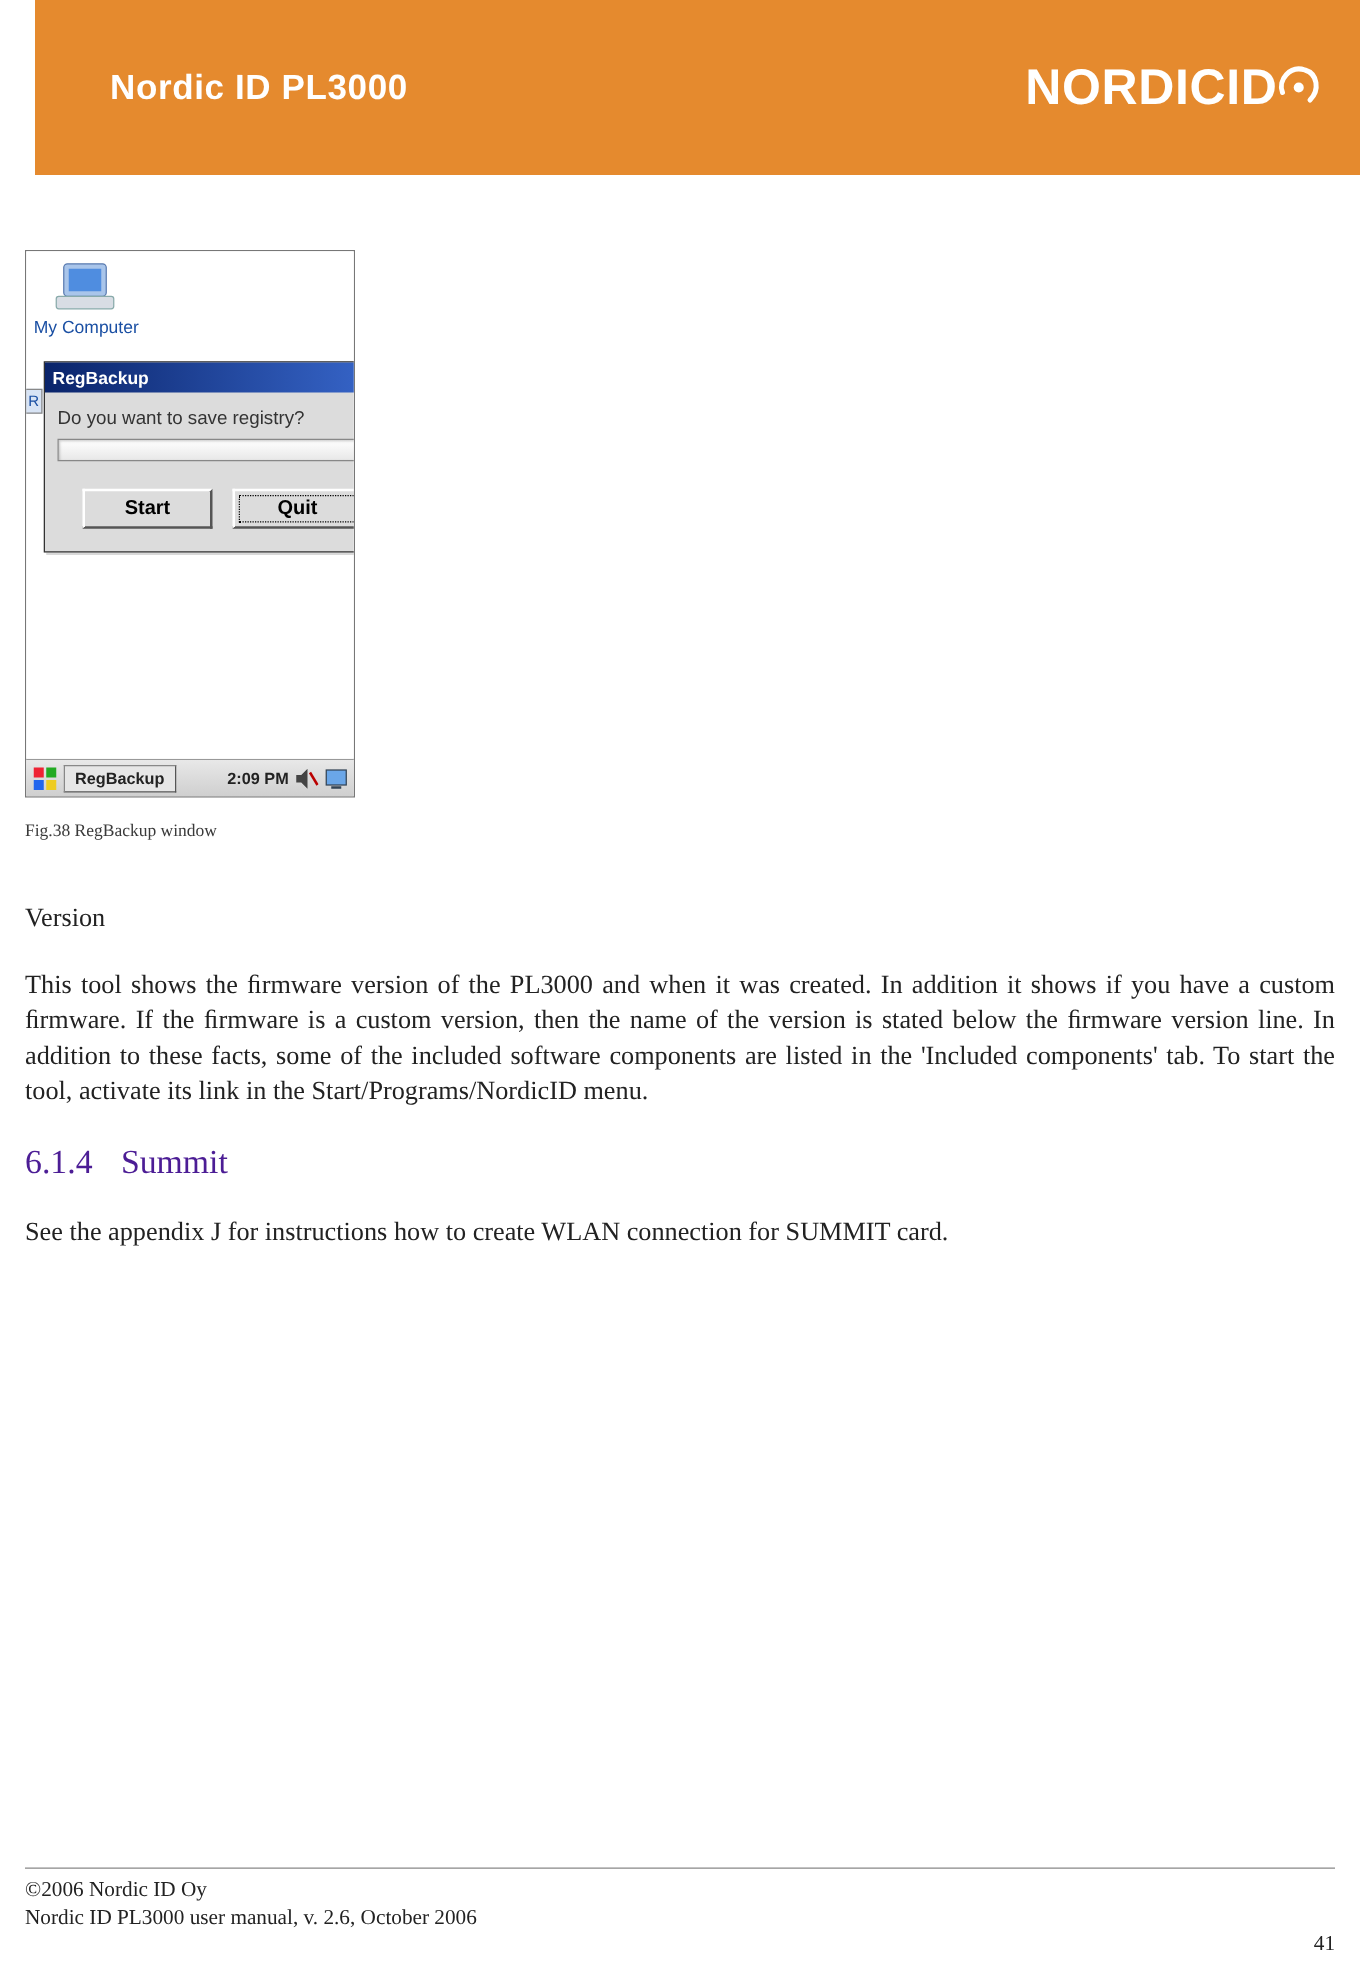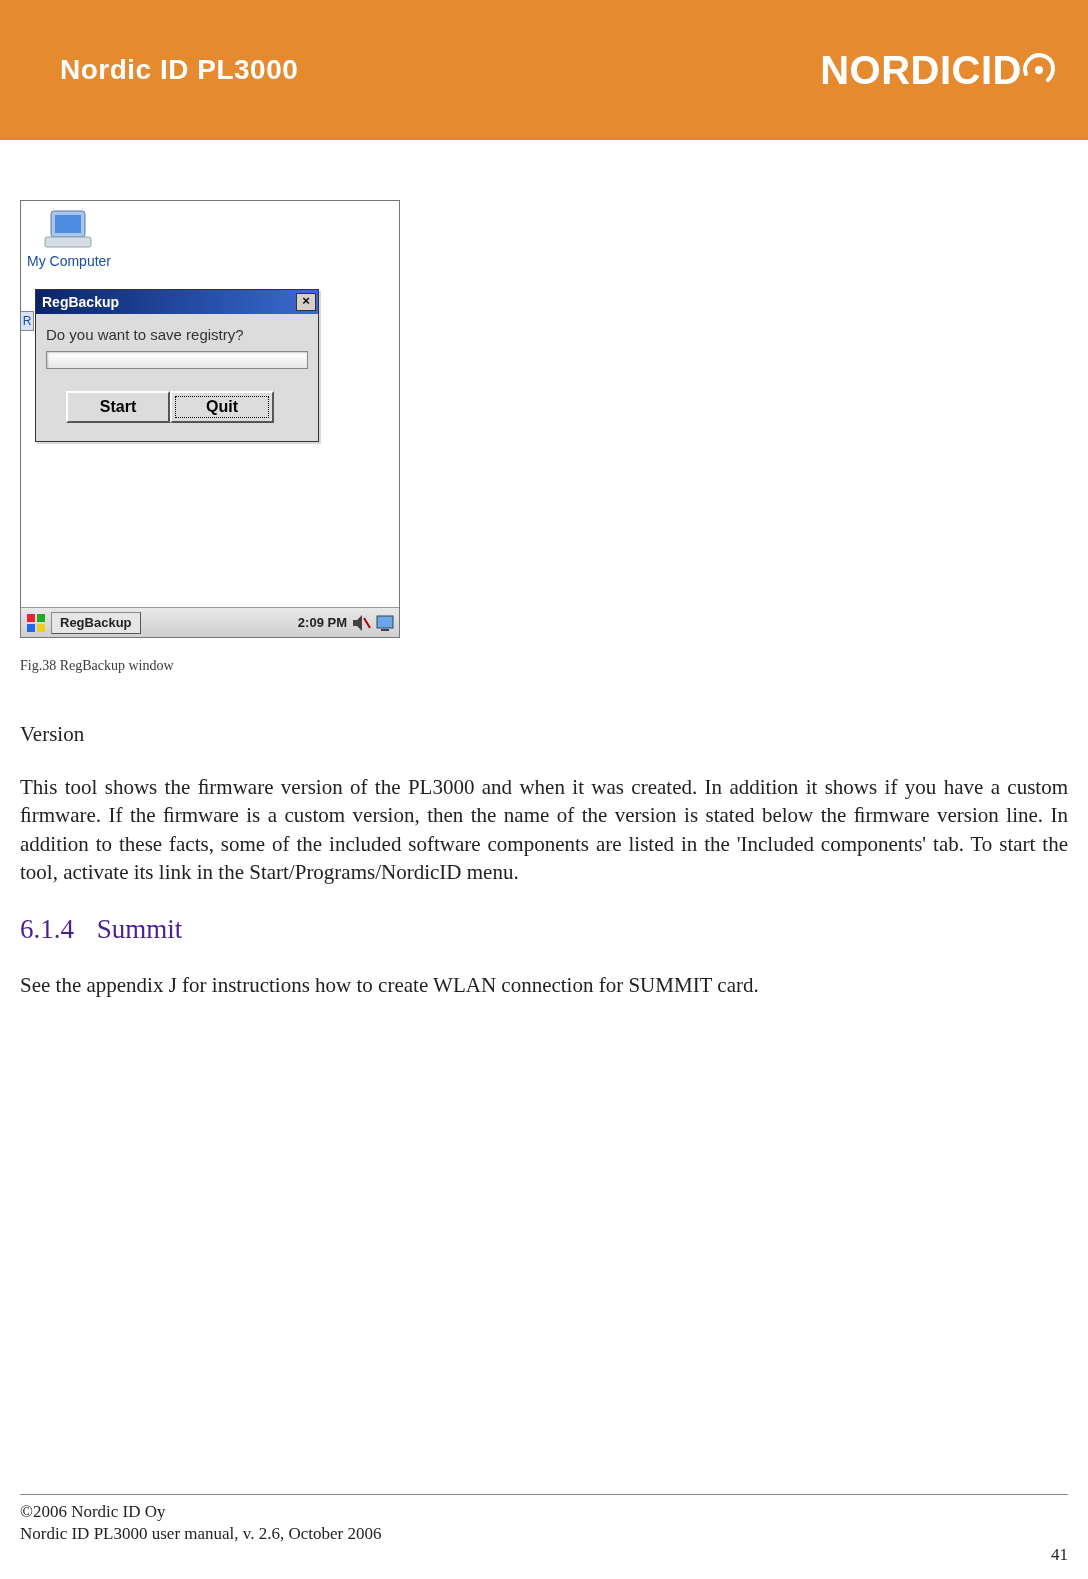--- a/index.html
+++ b/index.html
@@ -13,20 +13,21 @@
     padding-bottom: 60px;
   }
   
   .header-bar {
     background: #e58a2e;
     height: 140px;
     display: flex;
     align-items: center;
     justify-content: space-between;
     padding: 0 30px 0 60px;
+    margin-left: 28px;
   }
   .header-title {
     color: #fff;
     font-family: Arial, sans-serif;
     font-weight: bold;
     font-size: 28px;
     letter-spacing: 0.5px;
   }
   .header-logo {
     display: flex;
@@ -44,21 +45,21 @@
     width: 38px; height: 34px;
     margin-left: -2px;
     margin-top: -6px;
   }
   
   .content {
     padding: 60px 20px 0 20px;
   }
   .screenshot {
     border: 1px solid #777;
-    width: 380px;
+    width: 264px;
     height: 438px;
     background: #fff;
     display: flex;
     flex-direction: column;
     position: relative;
   }
   .desktop-area {
     flex: 1;
     background: #fff;
     position: relative;
@@ -126,20 +127,21 @@
   }
   .progress {
     height: 18px;
     border: 1px solid #888;
     background: linear-gradient(#fff,#e8e8e8);
     margin-top: 8px;
     box-shadow: inset 1px 1px 2px rgba(0,0,0,0.2);
   }
   .dlg-buttons {
     display: flex;
+    gap: 16px;
     margin-top: 22px;
     justify-content: flex-start;
     padding-left: 20px;
   }
   .win-btn {
     width: 104px; height: 32px;
     background: #dcdcdc;
     border-top: 2px solid #fff;
     border-left: 2px solid #fff;
     border-right: 2px solid #555;

